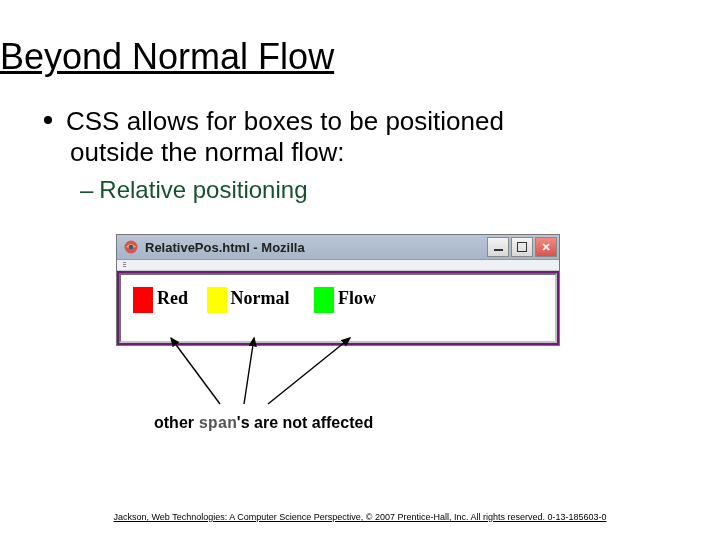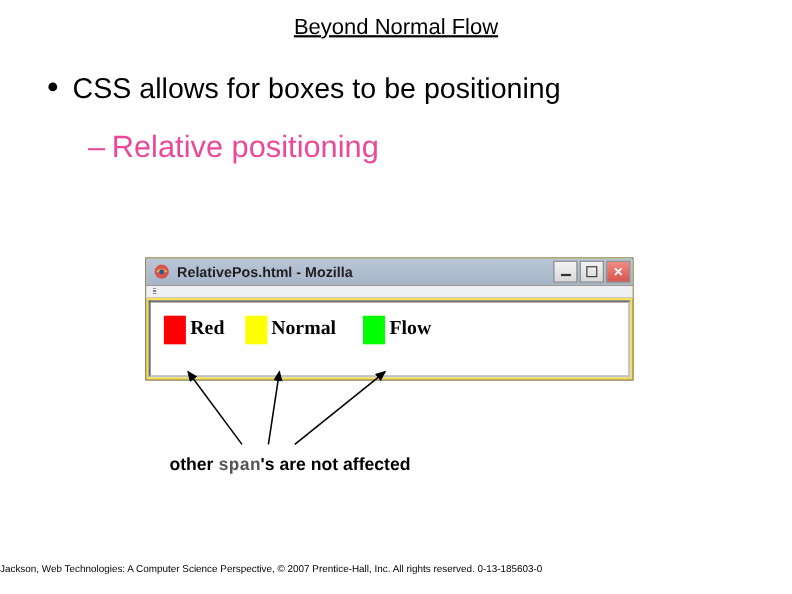--- a/index.html
+++ b/index.html
@@ -6,23 +6,22 @@
     margin: 0;
     padding: 0;
     width: 720px;
     height: 540px;
     font-family: Arial, Helvetica, sans-serif;
     background: #fff;
     position: relative;
     overflow: hidden;
   }
   .title {
-    text-align: center;
-    font-size: 20px;
-    padding-top: 14px;
+    font-size: 36px;
+    padding-top: 36px;
     text-decoration: underline;
     color: #000;
   }
   .bullet1 {
     font-size: 26px;
     color: #000;
     margin: 28px 0 0 44px;
     line-height: 1.2;
   }
   .bullet1 .dot {
@@ -36,37 +35,36 @@
     position: relative;
     top: -3px;
   }
   .bullet1 .text {
     display: inline;
   }
   .bullet1 .line2 {
     margin-left: 26px;
   }
   .bullet2 {
-    font-size: 28px;
-    color: #ec4899;
-    margin: 22px 0 0 80px;
+    font-size: 24px;
+    color: #14532d;
+    margin: 8px 0 0 80px;
   }
   .bullet2 .dash {
     margin-right: 6px;
   }
 
   
   .browser {
     position: absolute;
     left: 116px;
     top: 234px;
     width: 442px;
     border: 1px solid #777;
-    background: #fde047;
-    margin-left: 16px;
+    background: #701a75;
   }
   .titlebar {
     height: 24px;
     background: linear-gradient(#b9c6d6, #a6b5c8);
     display: flex;
     align-items: center;
     padding: 0 2px;
     border-bottom: 1px solid #999;
   }
   .app-icon {
@@ -172,31 +170,34 @@
   .caption .code {
     font-family: "Courier New", monospace;
     color: #555;
   }
   .caption .code::after{content:"";}
 
   .footer {
     position: absolute;
     bottom: 18px;
     width: 100%;
+    text-align: center;
     font-size: 9px;
     color: #000;
+    text-decoration: underline;
   }
 </style>
 </head>
 <body>
 
 <div class="title">Beyond Normal Flow</div>
 
 <div class="bullet1">
-  <span class="dot"></span><span class="text">CSS allows for boxes to be positioning</span><br>
+  <span class="dot"></span><span class="text">CSS allows for boxes to be positioned</span><br>
+  <span class="line2">outside the normal flow:</span>
 </div>
 
 <div class="bullet2">
   <span class="dash">–</span><span>Relative positioning</span>
 </div>
 
 <div class="browser">
   <div class="titlebar">
     <span class="app-icon">
       <svg width="16" height="16" viewBox="0 0 16 16">

